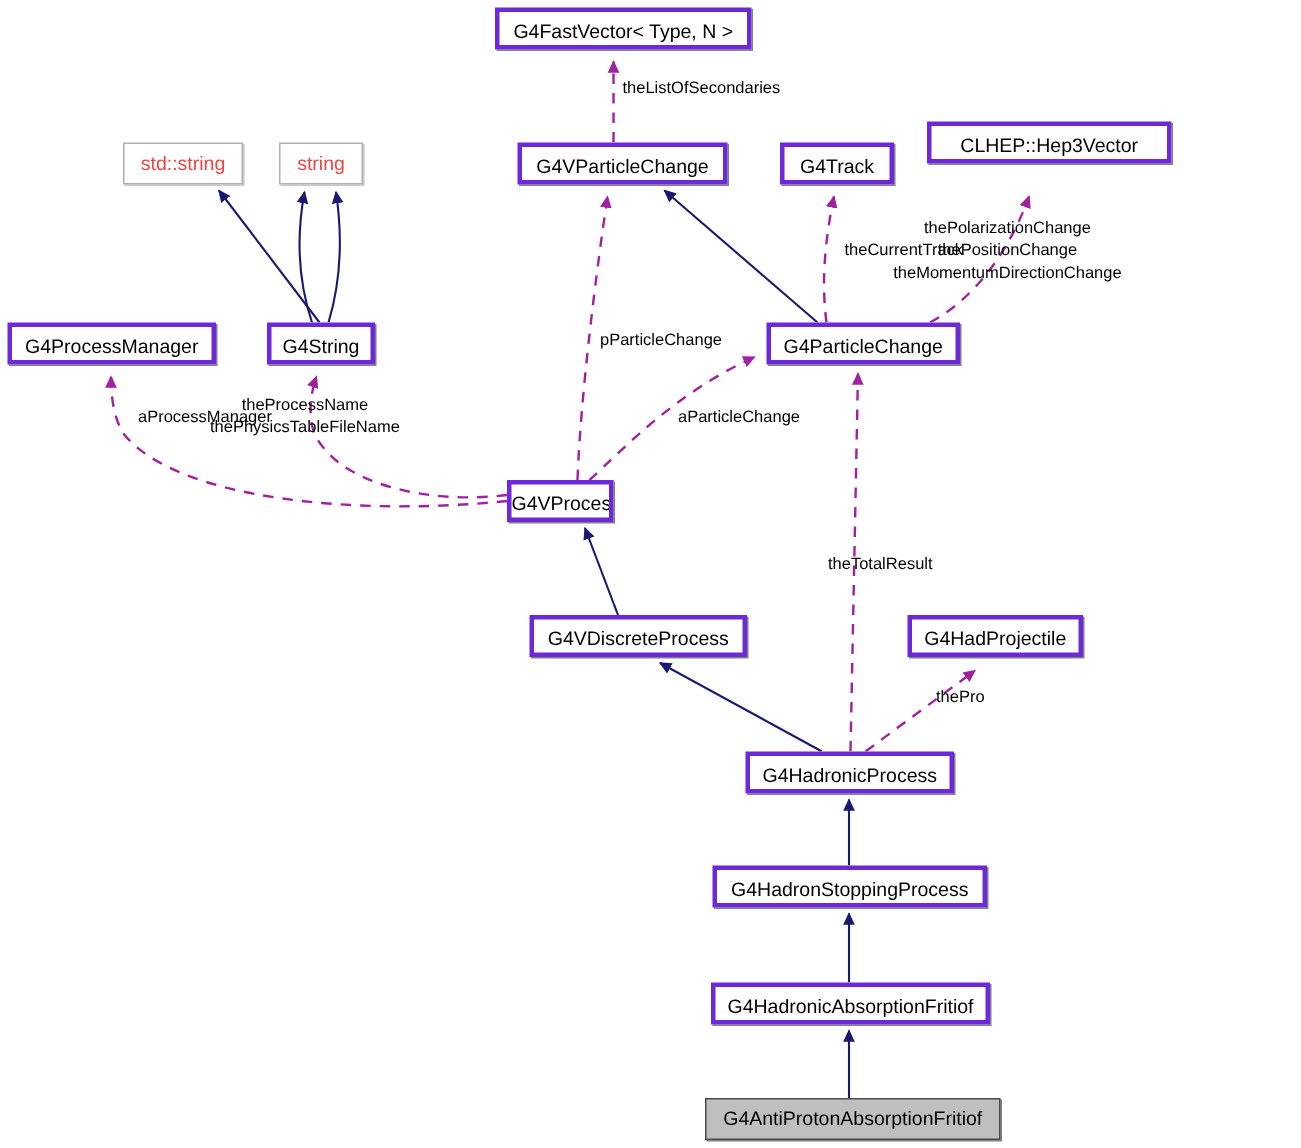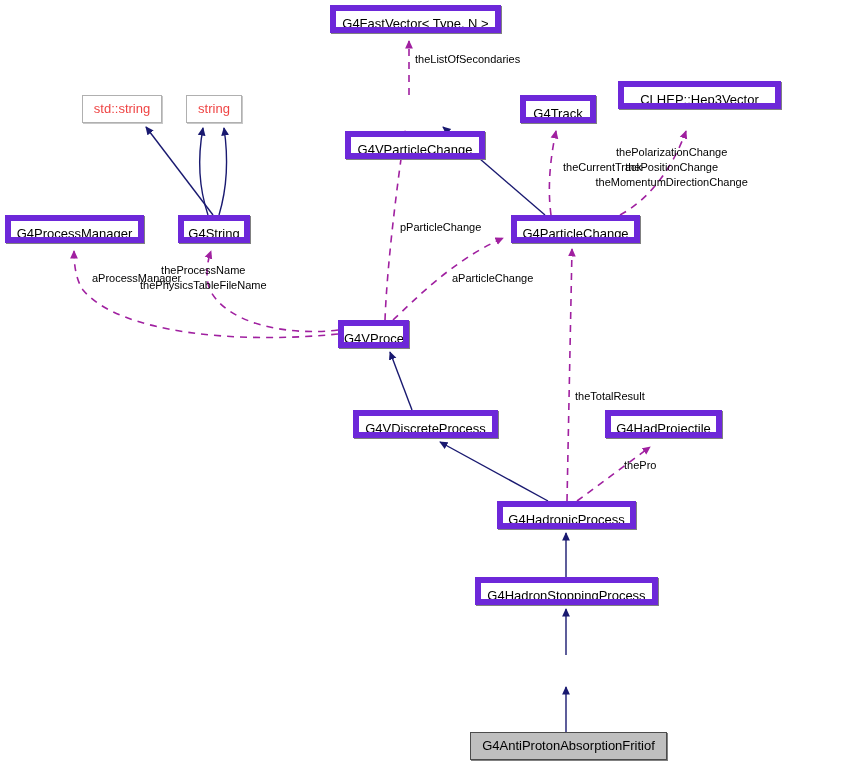--- a/index.html
+++ b/index.html
@@ -28,21 +28,21 @@
   }
   .node {
     position: absolute;
     box-sizing: border-box;
     height: 28px;
     line-height: 26px;
     text-align: center;
     font-size: 13px;
     color: #000000;
     background: #ffffff;
-    border: 6px solid #6d28d9;
+    border: 3px solid #6d28d9;
     box-shadow: 1px 1px 0 0 #808080;
     white-space: nowrap;
     overflow: hidden;
   }
   .node.light {
     border: 1px solid #b0b0b0;
     box-shadow: 1px 1px 0 0 #c8c8c8;
     color: #ef4444;
   }
   .node.current {
@@ -118,21 +118,21 @@
       <path d="M 577 501 L 650 447"></path>
     </g>
   </svg>
 
   <div class="node" style="left:330px; top:5px; width:171px;">G4FastVector&lt; Type, N &gt;</div>
 
   <div class="node light" style="left:82px; top:95px; width:80px;">std::string</div>
 
   <div class="node light" style="left:186px; top:95px; width:56px;">string</div>
 
-  <div class="node" style="left:345px; top:95px; width:140px;margin-top:36px;">G4VParticleChange</div>
+  <div class="node" style="left:345px; top:95px; width:140px;">G4VParticleChange</div>
 
   <div class="node" style="left:520px; top:95px; width:76px;">G4Track</div>
 
   <div class="node" style="left:618px; top:81px; width:163px;">CLHEP::Hep3Vector</div>
 
   <div class="node" style="left:5px; top:215px; width:139px;">G4ProcessManager</div>
 
   <div class="node" style="left:178px; top:215px; width:72px;">G4String</div>
 
   <div class="node" style="left:511px; top:215px; width:129px;">G4ParticleChange</div>
@@ -140,34 +140,35 @@
   <div class="node" style="left:338px; top:320px; width:71px;">G4VProcess</div>
 
   <div class="node" style="left:353px; top:410px; width:145px;">G4VDiscreteProcess</div>
 
   <div class="node" style="left:605px; top:410px; width:117px;">G4HadProjectile</div>
 
   <div class="node" style="left:497px; top:501px; width:139px;">G4HadronicProcess</div>
 
   <div class="node" style="left:475px; top:577px; width:183px;">G4HadronStoppingProcess</div>
 
+  <div class="node" style="left:474px; top:655px; width:186px;">G4HadronicAbsorptionFritiof</div>
 
   <div class="node current" style="left:470px; top:732px; width:197px;">G4AntiProtonAbsorptionFritiof</div>
 
   <div class="edge-label" style="left:415px; top:52px;">theListOfSecondaries</div>
 
   <div class="edge-label" style="left:563px; top:160px;">theCurrentTrack</div>
 
   <div class="edge-label multi" style="left: 595.5px; top: 145px;">thePolarizationChange<br>thePositionChange<br>theMomentumDirectionChange</div>
 
   <div class="edge-label" style="left:92px; top:271px;">aProcessManager</div>
 
   <div class="edge-label multi" style="left: 140px; top: 263px;">theProcessName<br>thePhysicsTableFileName</div>
 
   <div class="edge-label" style="left:400px; top:220px;">pParticleChange</div>
 
   <div class="edge-label" style="left:452px; top:271px;">aParticleChange</div>
 
-  <div class="edge-label" style="left:575px; top:369px;margin-top:20px;">theTotalResult</div>
+  <div class="edge-label" style="left:552px; top:369px;">theTotalResult</div>
 
   <div class="edge-label" style="left:624px; top:458px;">thePro</div>
 
 </div>
 
 </body></html>

